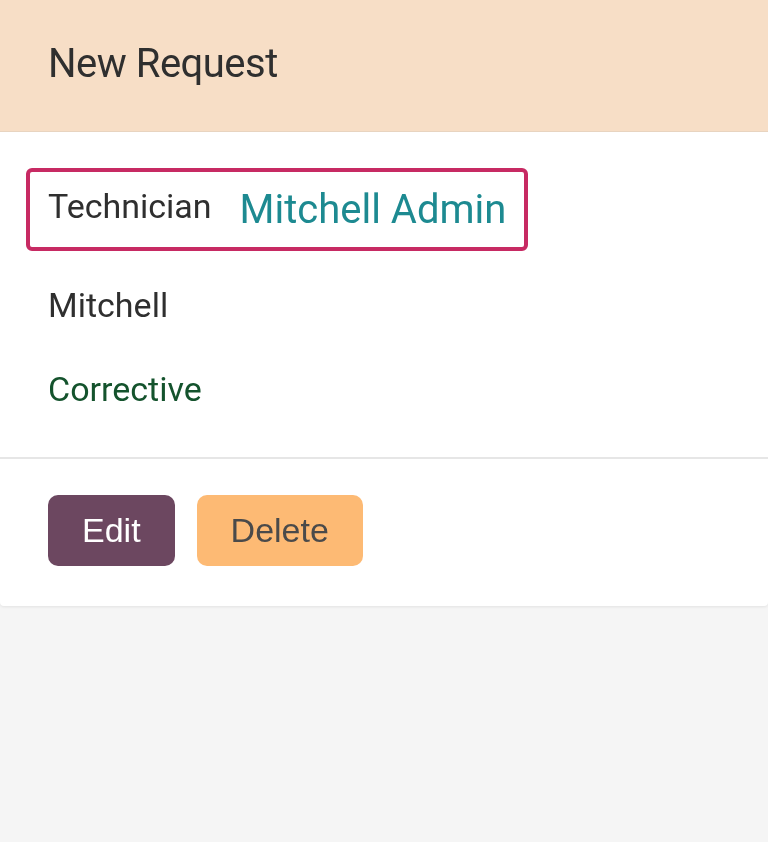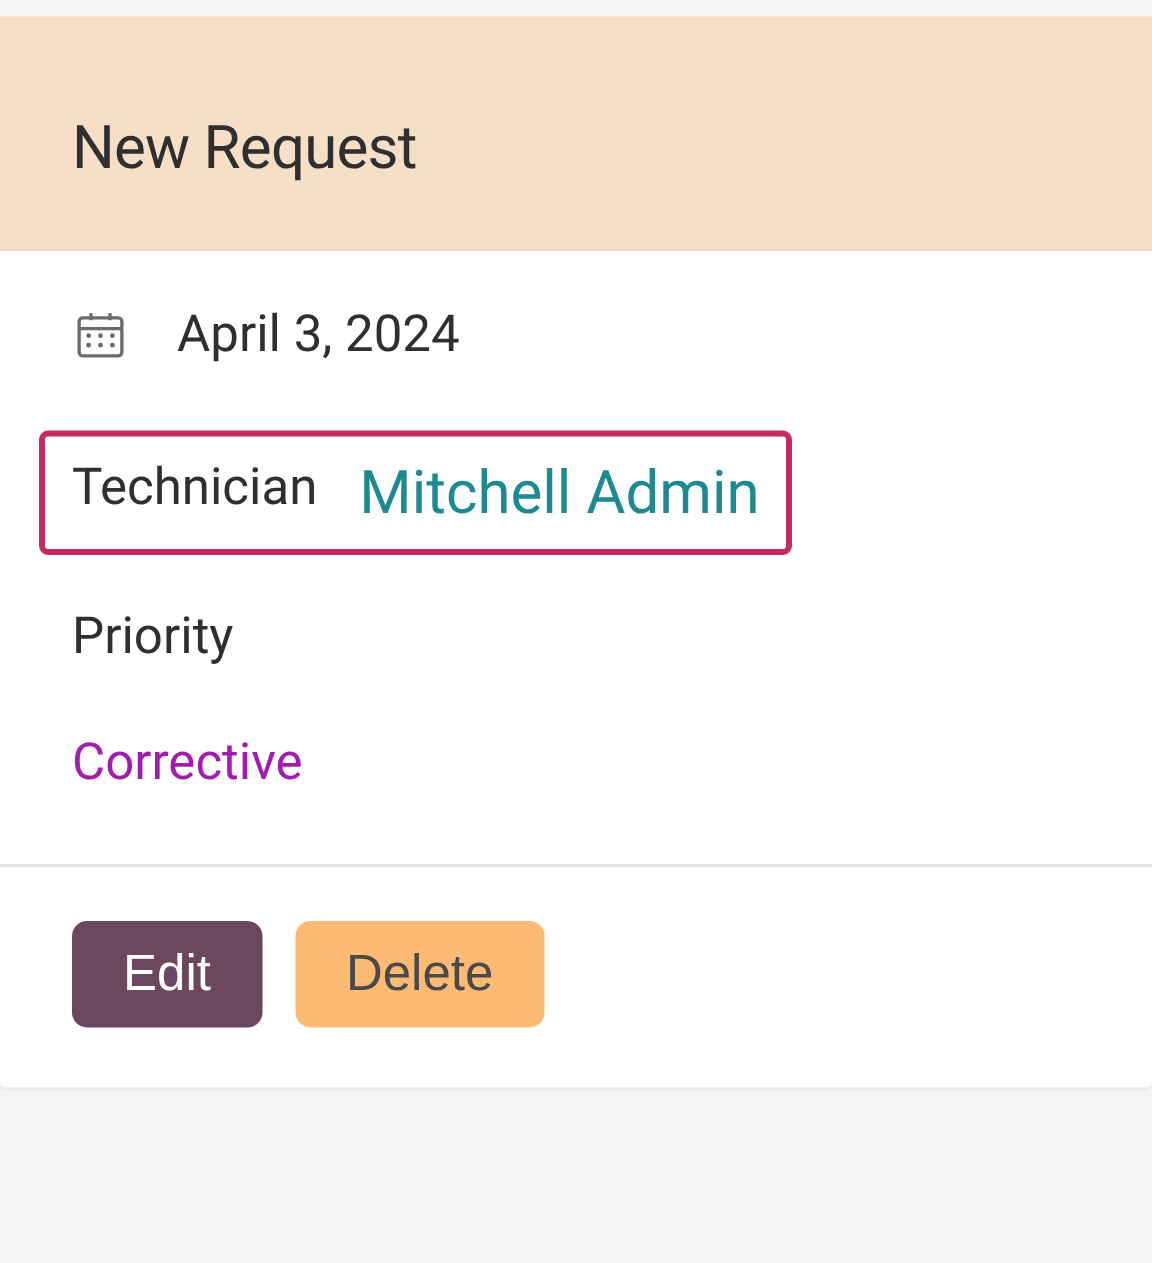--- a/index.html
+++ b/index.html
@@ -12,23 +12,22 @@
     }
     .card {
       background: #fff;
       border-radius: 4px;
       box-shadow: 0 1px 3px rgba(0,0,0,0.08);
       margin: 0;
       width: 100%;
     }
     .header {
       background: #f7dec6;
-      padding: 64px 48px 44px 48px;
+      padding: 40px 48px 44px 48px;
       border-bottom: 1px solid #e8d4c0;
-      margin-top: 11px;
     }
     .header-title {
       font-size: 40px;
       font-weight: 400;
       color: #2f2f2f;
       letter-spacing: -0.5px;
     }
     .body {
       padding: 36px 48px 20px 48px;
     }
@@ -68,21 +67,21 @@
       color: #2f2f2f;
       margin-right: 28px;
     }
     .link {
       font-size: 40px;
       color: #1d8a91;
       cursor: pointer;
     }
     .value {
       font-size: 34px;
-      color: #a21caf;
+      color: #14532d;
     }
     .footer {
       border-top: 2px solid #e6e6e6;
       padding: 36px 60px 40px 48px;
       display: flex;
       gap: 22px;
     }
     .btn {
       font-size: 34px;
       padding: 16px 34px;
@@ -106,45 +105,28 @@
 </head>
 <body>
 
 <div class="card">
   <div class="header">
     <div class="header-title">New Request</div>
   </div>
 
   <div class="body">
 
-    <div class="row">
-      <span class="calendar-icon">
-        <svg viewBox="0 0 24 24" fill="none" stroke="currentColor" stroke-width="1.4">
-          <rect x="3" y="5" width="18" height="16" rx="1.5" fill="none"></rect>
-          <line x1="3" y1="9.5" x2="21" y2="9.5"></line>
-          <line x1="8" y1="3" x2="8" y2="6"></line>
-          <line x1="16" y1="3" x2="16" y2="6"></line>
-          <line x1="7" y1="12.5" x2="7" y2="12.5" stroke-width="2" stroke-linecap="round"></line>
-          <line x1="12" y1="12.5" x2="12" y2="12.5" stroke-width="2" stroke-linecap="round"></line>
-          <line x1="17" y1="12.5" x2="17" y2="12.5" stroke-width="2" stroke-linecap="round"></line>
-          <line x1="7" y1="16.5" x2="7" y2="16.5" stroke-width="2" stroke-linecap="round"></line>
-          <line x1="12" y1="16.5" x2="12" y2="16.5" stroke-width="2" stroke-linecap="round"></line>
-          <line x1="17" y1="16.5" x2="17" y2="16.5" stroke-width="2" stroke-linecap="round"></line>
-        </svg>
-      </span>
-      <span class="date-text">April 3, 2024</span>
-    </div>
 
     <div class="technician-row">
       <span class="label">Technician</span>
       <span class="link">Mitchell Admin</span>
     </div>
 
     <div class="row plain-row">
-      <span class="label">Priority</span>
+      <span class="label">Mitchell</span>
     </div>
 
     <div class="row plain-row" style="margin-bottom:28px;">
       <span class="value">Corrective</span>
     </div>
 
   </div>
 
   <div class="footer">
     <button class="btn btn-primary">Edit</button>

